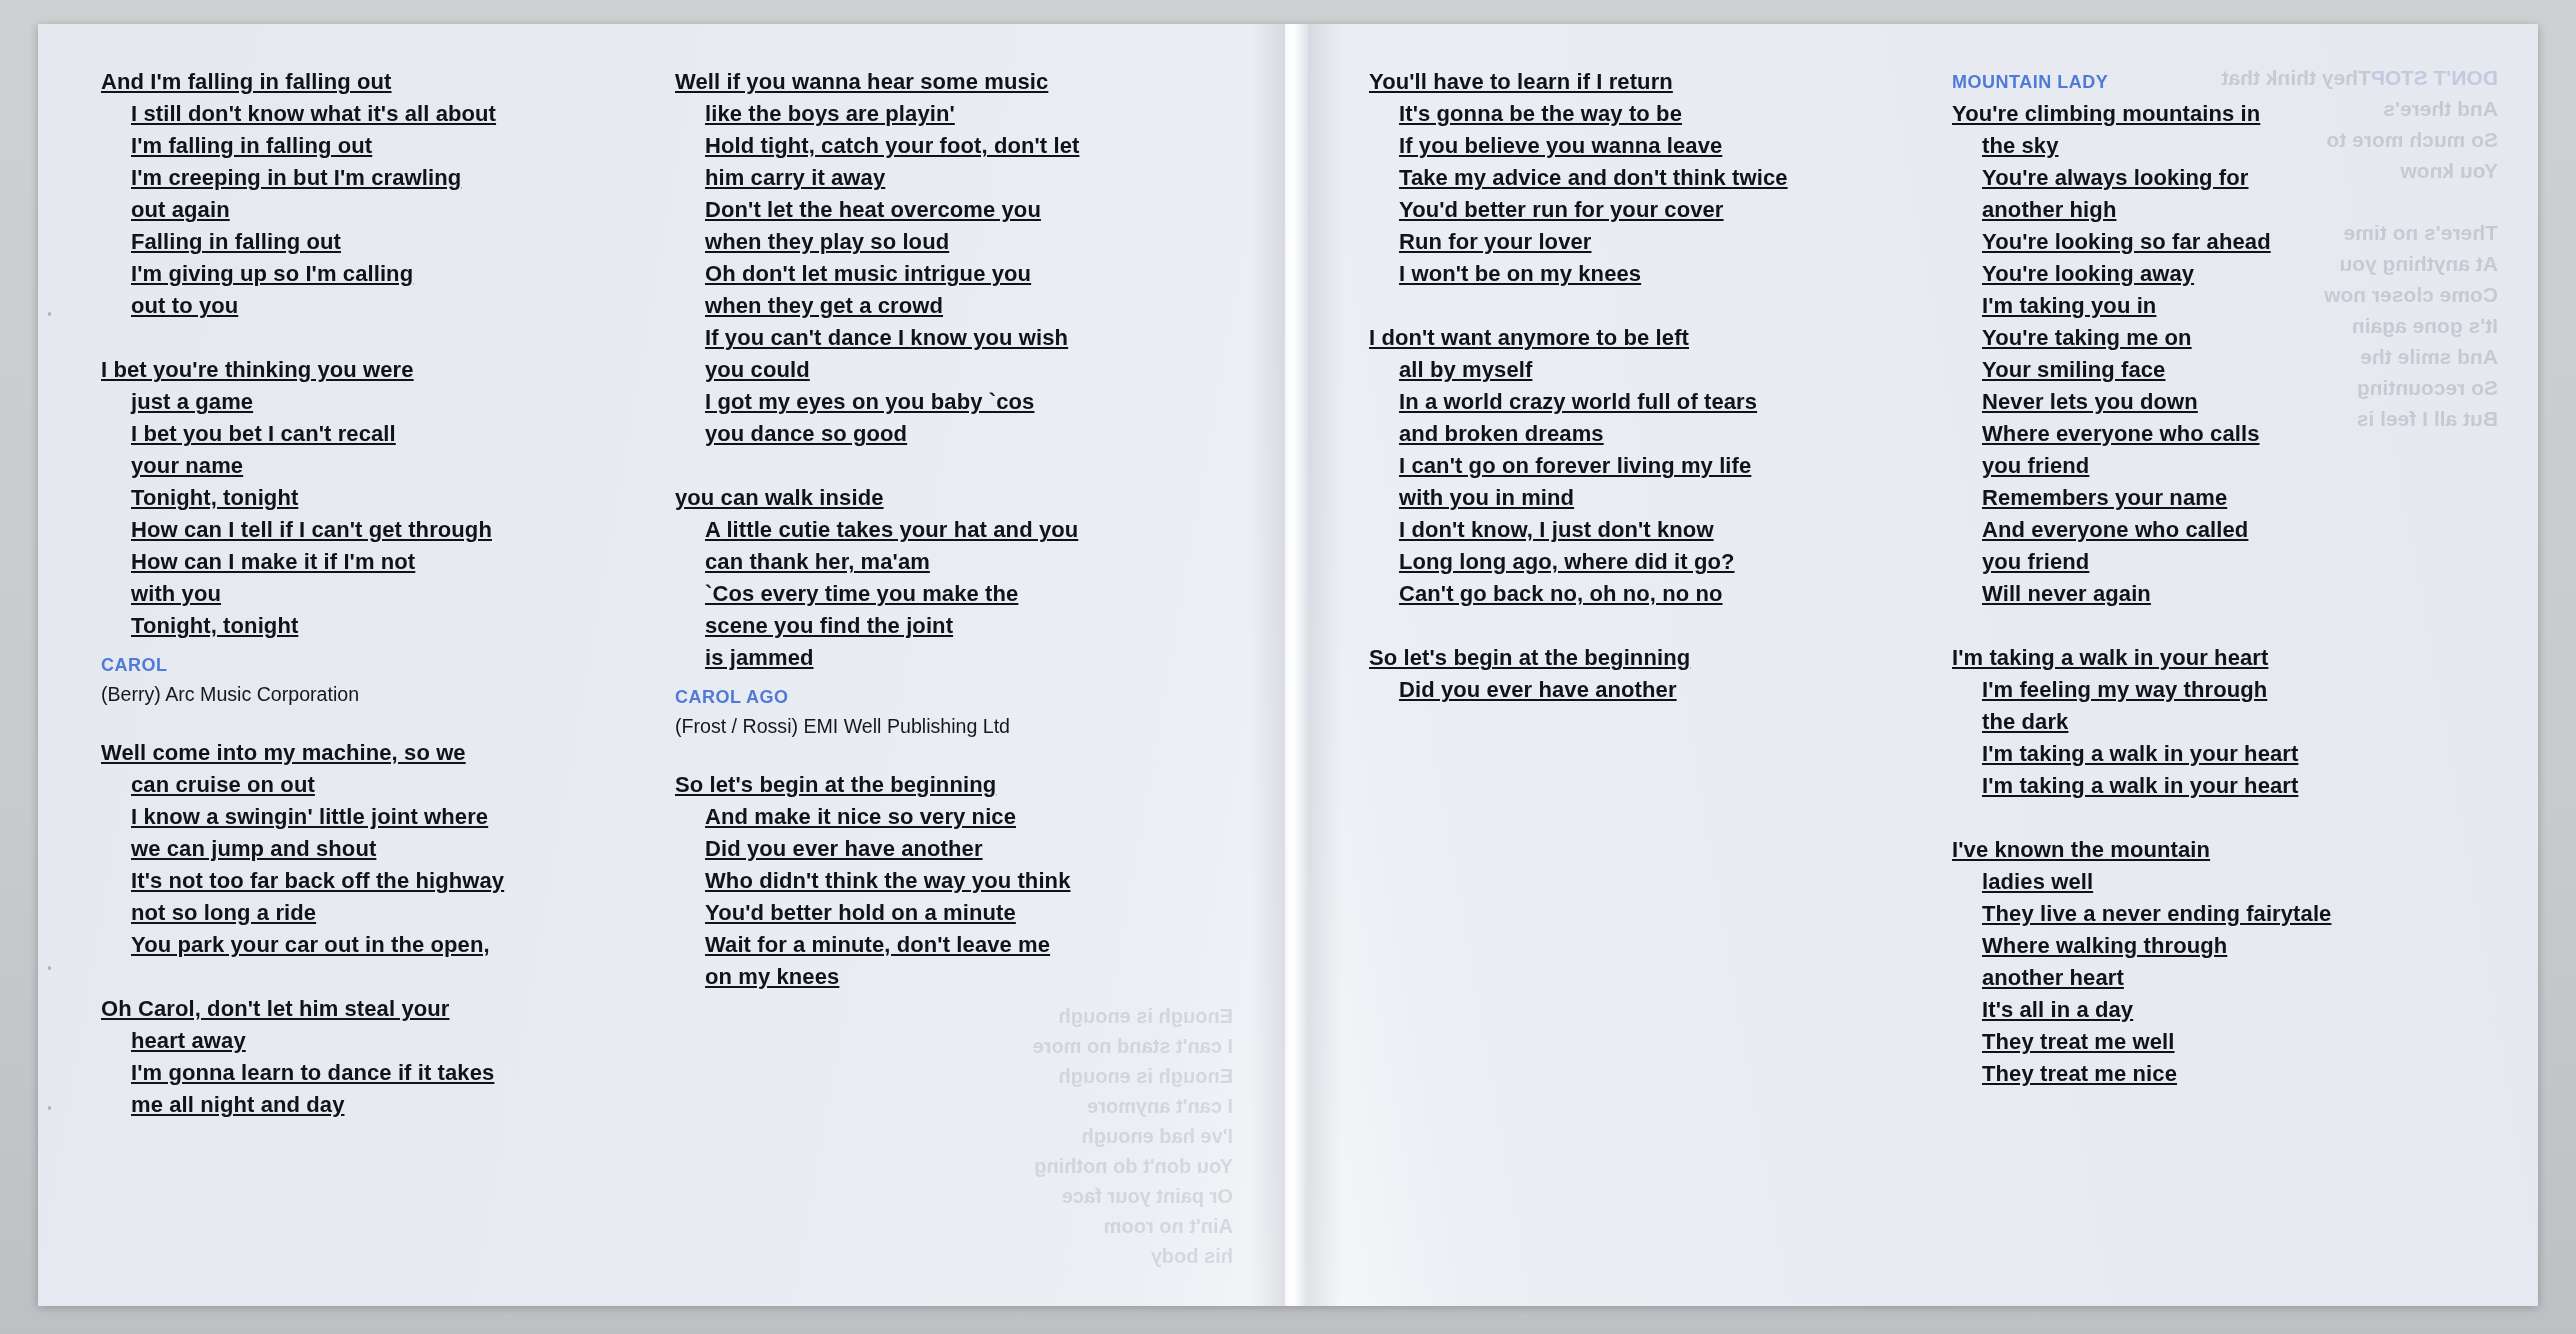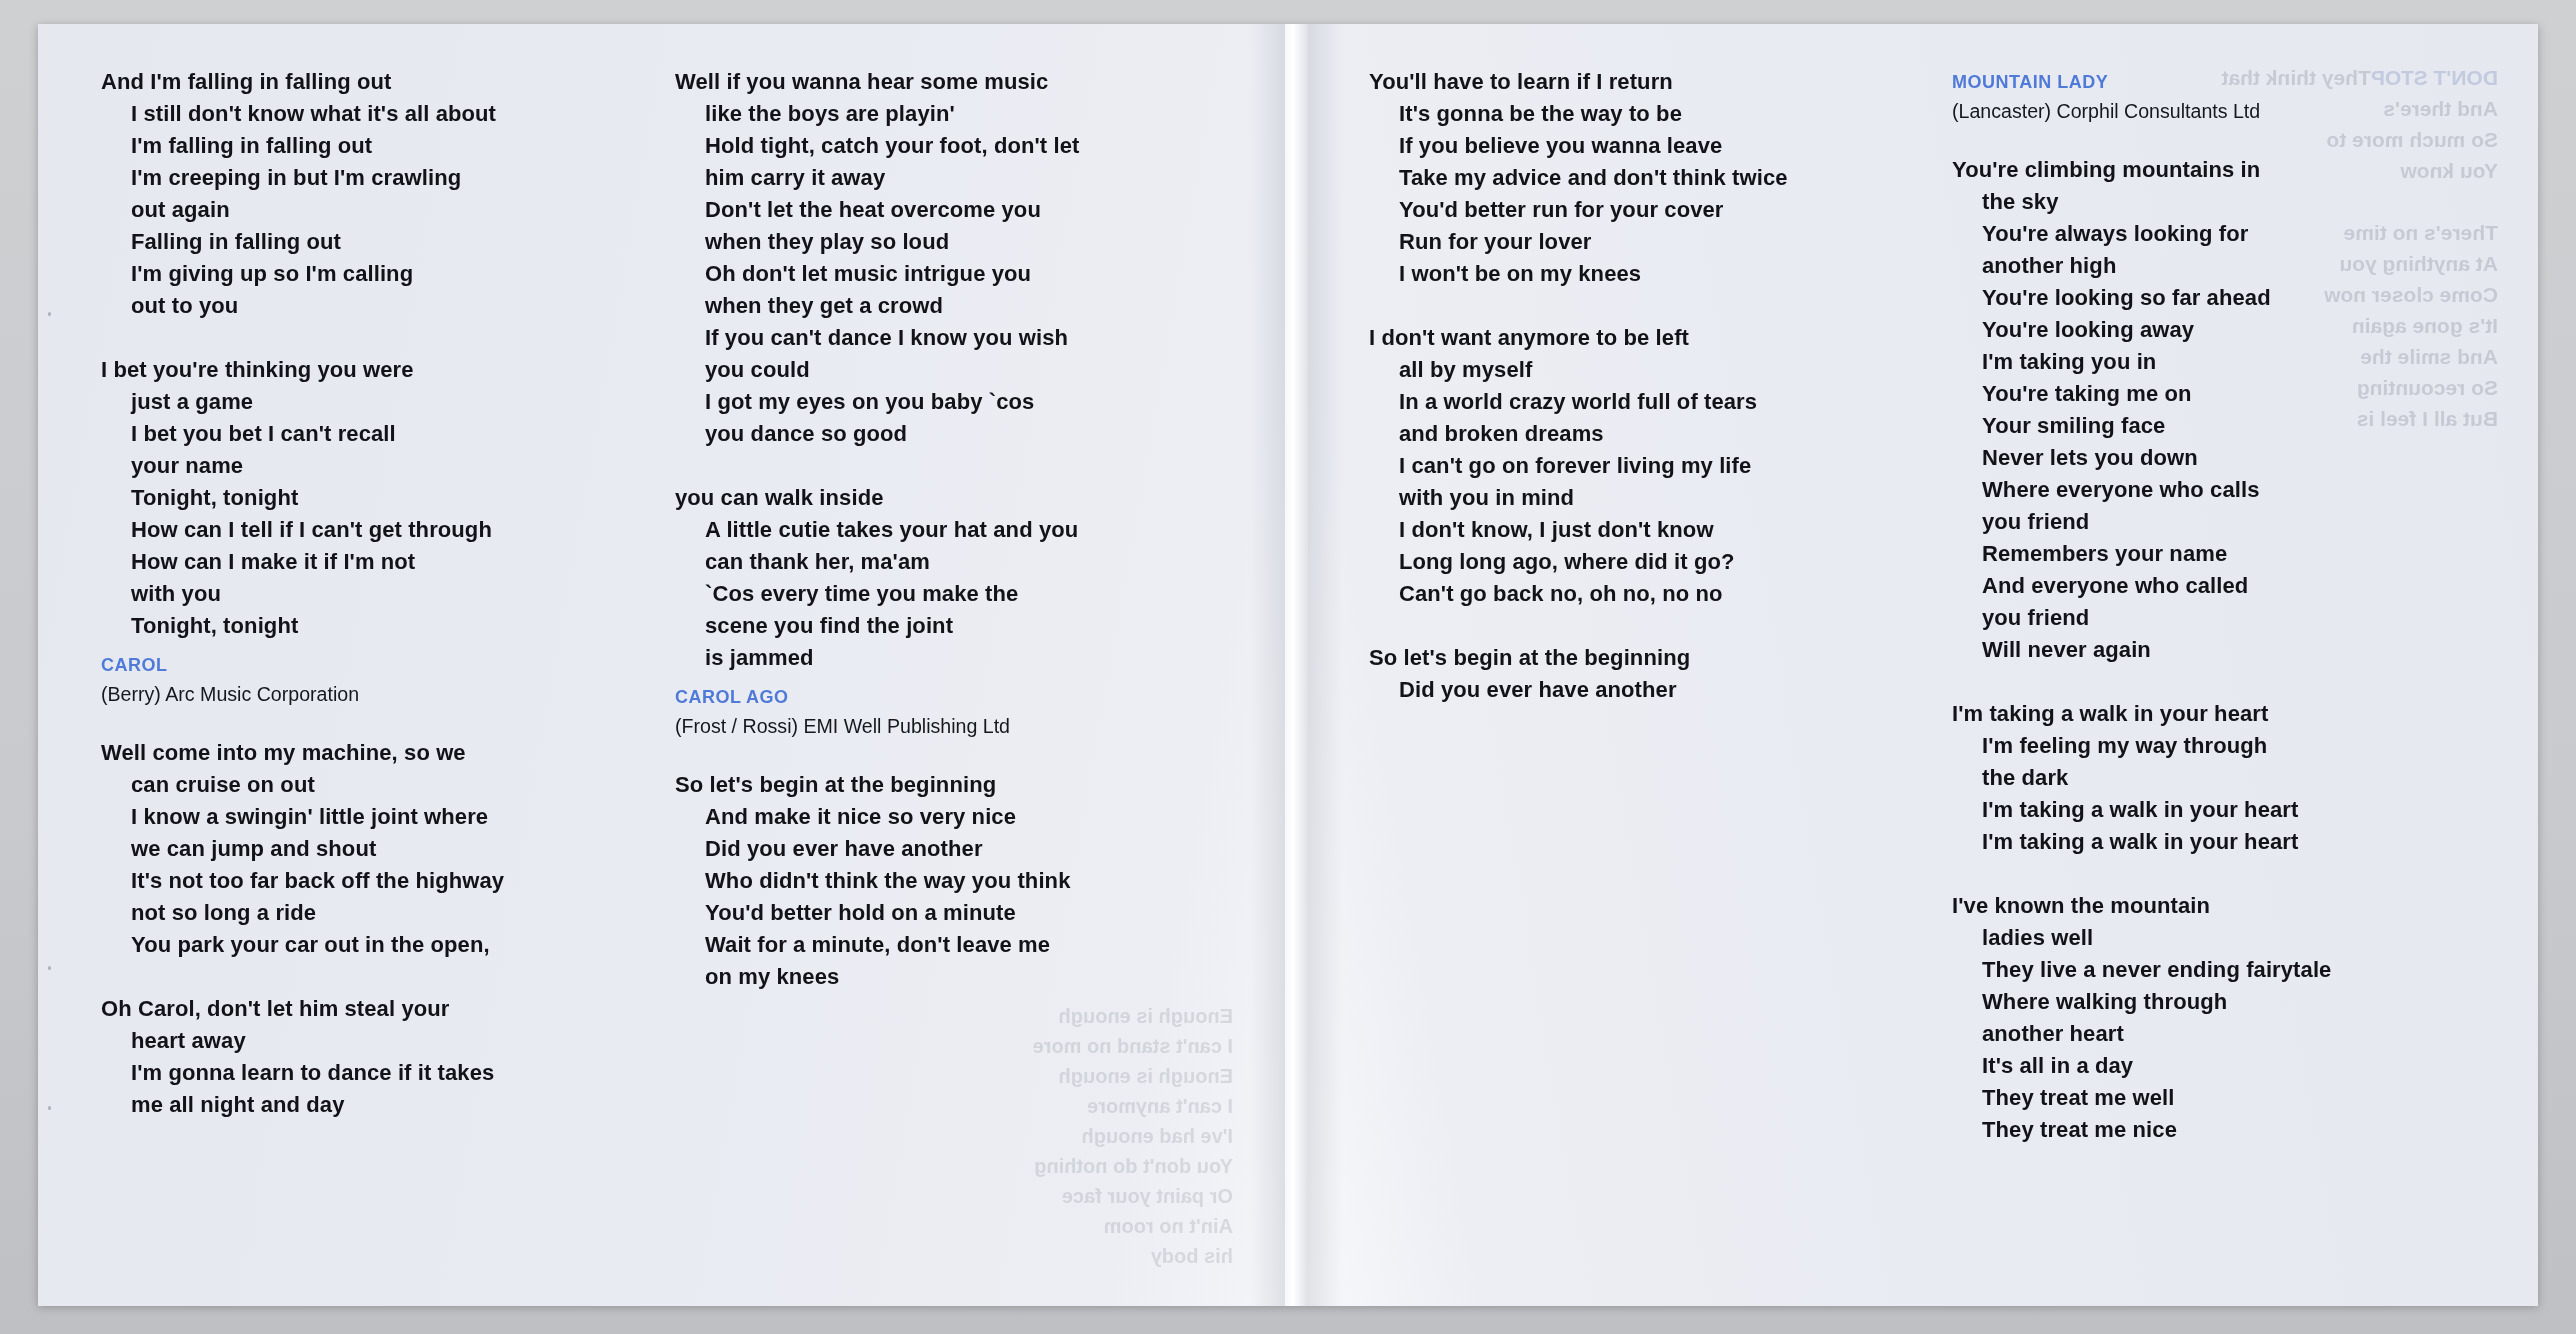--- a/index.html
+++ b/index.html
@@ -71,20 +71,21 @@
     letter-spacing: 0.1px;
   }
   .stanza {
     margin-bottom: 32px;
     white-space: pre-line;
   }
   .stanza:last-child { margin-bottom: 0; }
   .indent-wrap {
     text-indent: -30px;
     padding-left: 30px;
+    text-decoration: underline;
   }
   .song-title {
     color: #4f7ad8;
     font-weight: bold;
     font-size: 18px;
     letter-spacing: 0.5px;
     margin: 12.2px 0 5.2px 0;
   }
   .song-credit {
     color: #15181d;
@@ -275,21 +276,20 @@
 I don't know, I just don't know
 Long long ago, where did it go?
 Can't go back no, oh no, no no</div>
             <div class="stanza indent-wrap">So let's begin at the beginning
 Did you ever have another</div>
           </div>
         </div>
 
         <div class="col col-d">
           <div class="song-title" style="margin-top:5.2px">MOUNTAIN LADY</div>
-          <div class="song-credit">(Lancaster) Corphil Consultants Ltd</div>
           <div class="lyric-block">
             <div class="stanza indent-wrap">You're climbing mountains in
     the sky
 You're always looking for
     another high
 You're looking so far ahead
 You're looking away
 I'm taking you in
 You're taking me on
 Your smiling face

